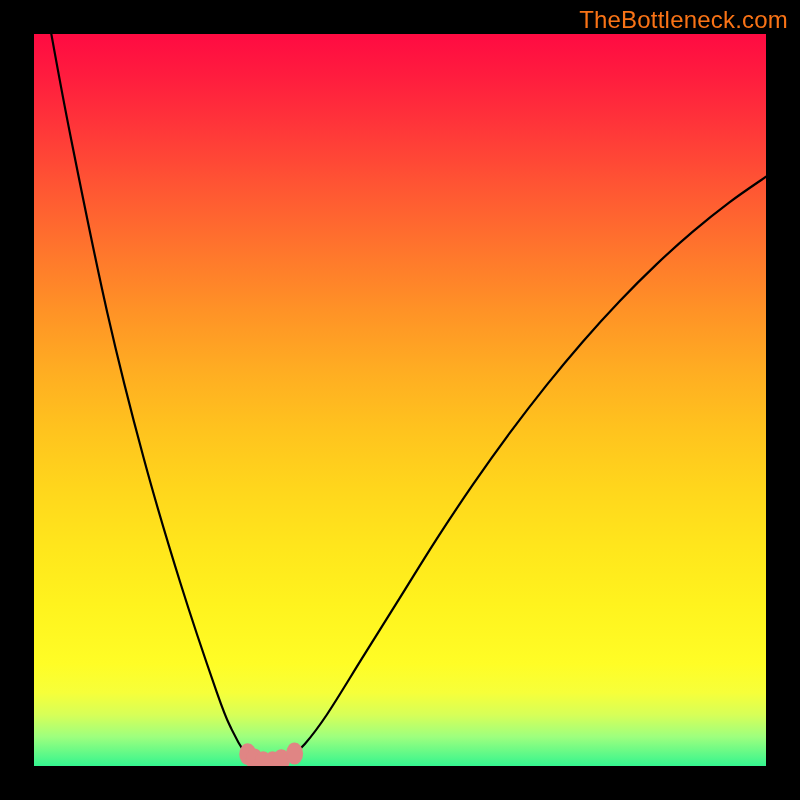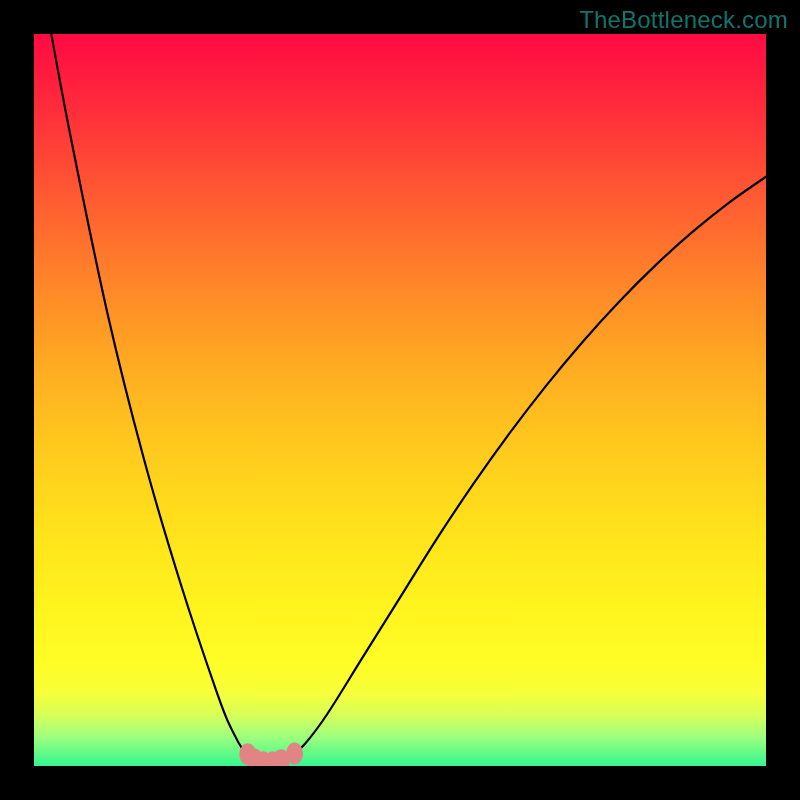--- a/index.html
+++ b/index.html
@@ -16,21 +16,21 @@
     left: 0;
     top: 0;
     width: 800px;
     height: 800px;
     background: #000;
   }
   .watermark {
     position: absolute;
     top: 6px;
     right: 12px;
-    color: #0f766e;
+    color: #f97316;
     font-size: 24px;
     font-weight: 500;
     letter-spacing: 0.2px;
     z-index: 10;
   }
   .plot {
     position: absolute;
     left: 34px;
     top: 34px;
     width: 732px;

